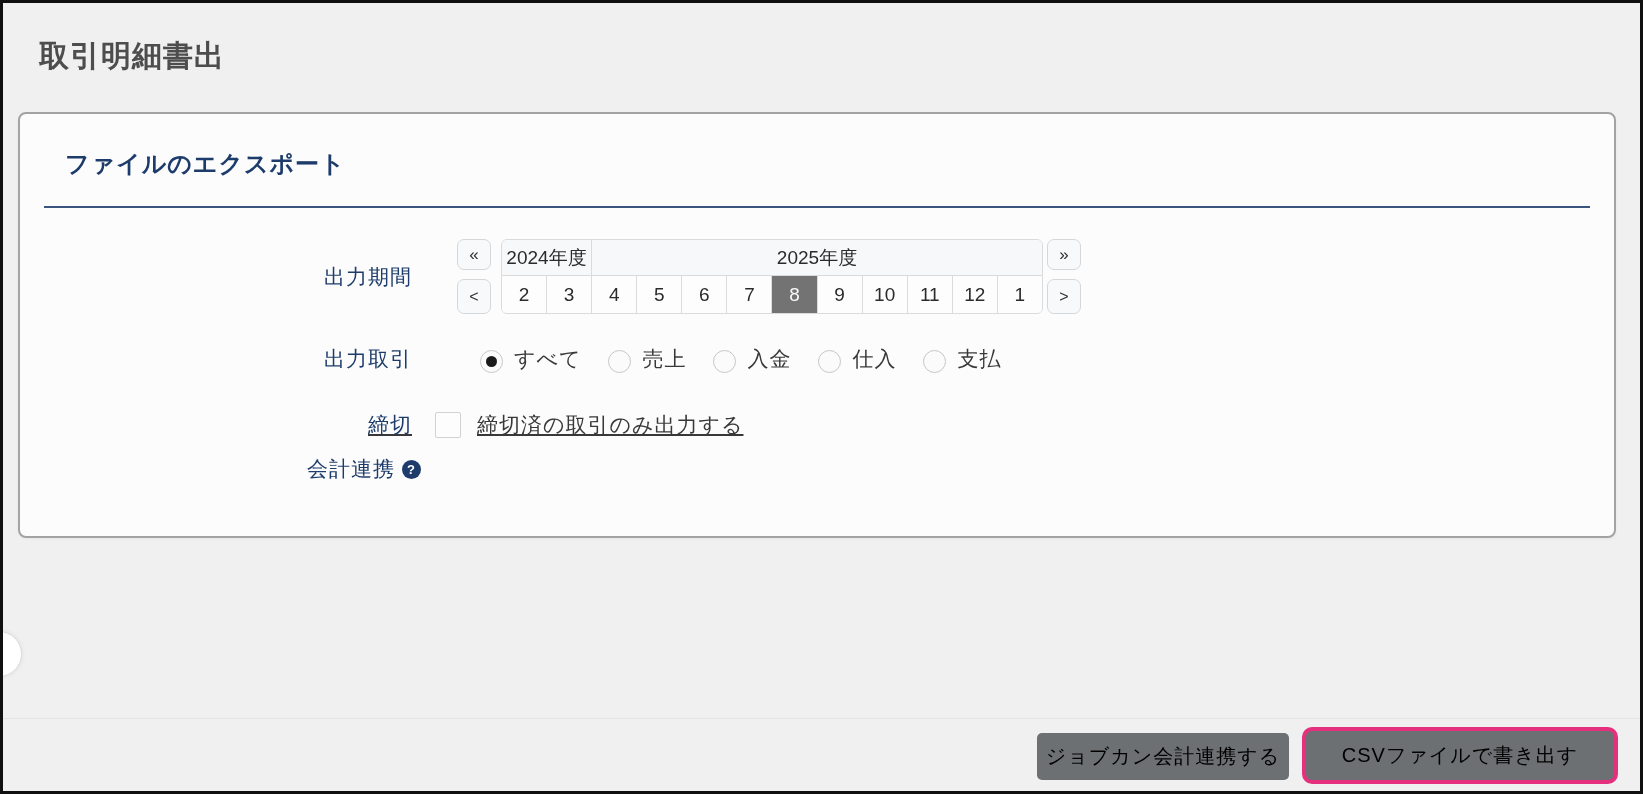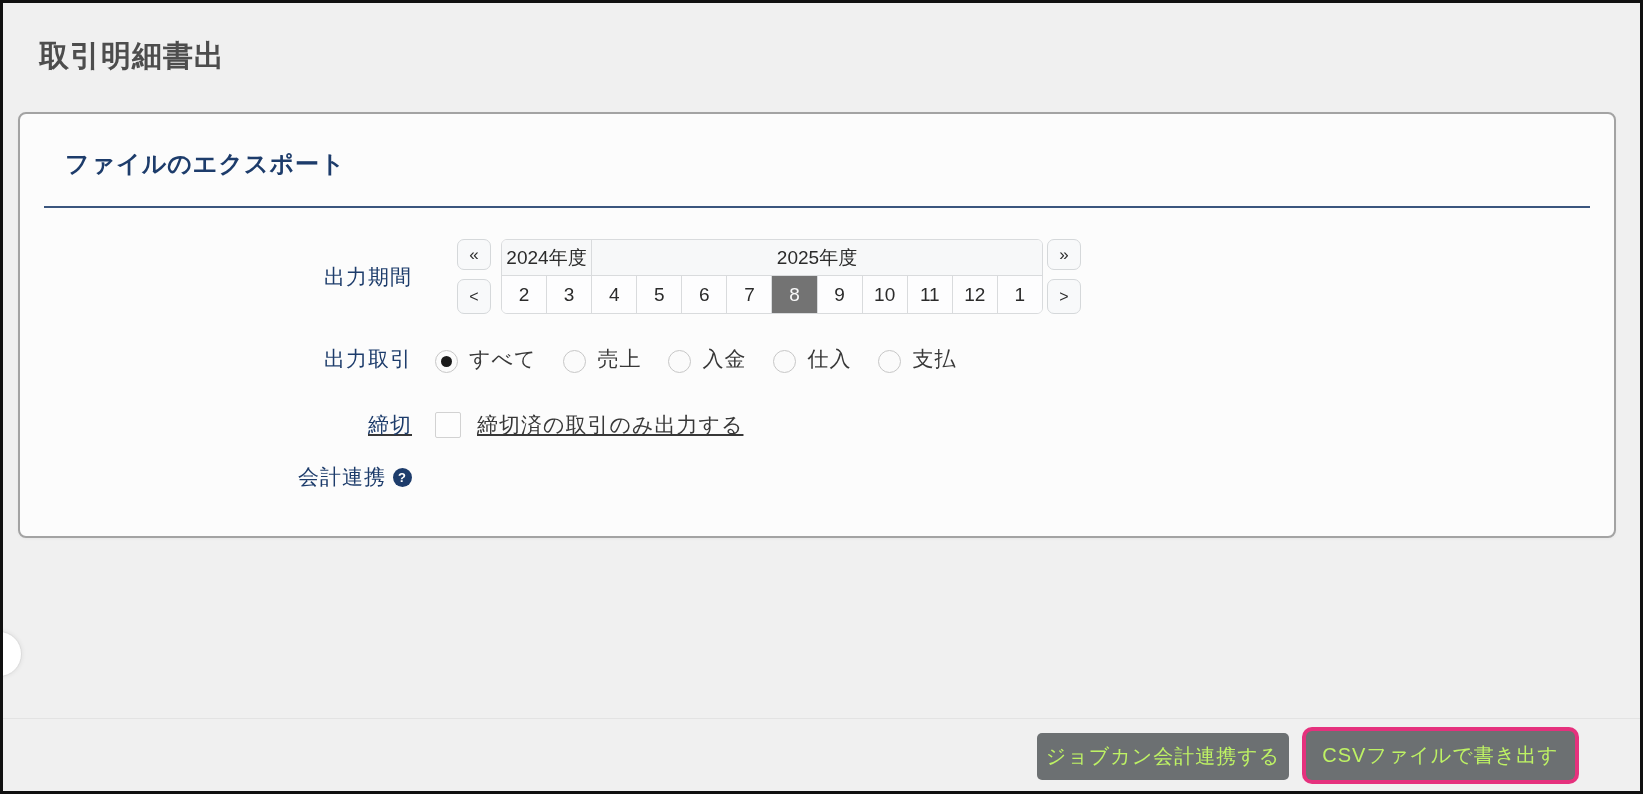--- a/index.html
+++ b/index.html
@@ -27,23 +27,23 @@
     position:absolute; left:45px; top:34px;
     font-size:24px; font-weight:600; color:#1d3c6b; letter-spacing:1px;
   }
   .card-underline {
     position:absolute; left:24px; right:24px; top:92px; height:0;
     border-top:2px solid #3b567e;
   }
 
   .form-row { position:absolute; left:0; right:0; display:flex; align-items:center; }
   .row-period { top:125px; height:75px; }
-  .row-transaction { top:231px; height:28px; }
+  .row-transaction { top:231px; height:28px;gap:45px; }
   .row-deadline { top:297px; height:28px;text-decoration:underline; }
-  .row-accounting { top:349px; height:28px; }
+  .row-accounting { top:341px; height:28px;padding-left:9px; }
 
   .form-label {
     width:392px; flex:0 0 392px; text-align:left;
     font-size:21px; color:#1d3c6b; letter-spacing:1px;
     display:flex; justify-content:flex-end; align-items:center; gap:7px;
   }
   .ctrl { margin-left:23px; display:flex; align-items:center; }
   .row-period .ctrl { margin-left:45px; align-items:stretch; }
 
   
@@ -106,26 +106,26 @@
   .side-handle {
     position:absolute; left:-24px; top:631px; width:46px; height:46px;
     border-radius:50%; background:#ffffff; border:1px solid #dcdcdc;
     box-shadow:0 0 5px rgba(0,0,0,0.08); cursor:pointer; z-index:5;
   }
 
   
   .footer-divider { position:absolute; left:0; right:0; top:718px; border-top:1px solid #e3e3e3; }
   .btn {
     position:absolute; display:flex; align-items:center; justify-content:center;
-    background:#6c7072; color:#bef264; border:none; border-radius:5px;
+    background:#6c7072; color:#000000; border:none; border-radius:5px;
     font-family:"Liberation Sans", sans-serif; font-size:20px; font-weight:500;
     letter-spacing:1px; cursor:pointer;
   }
   .btn-link { left:1037px; top:733px; width:252px; height:47px; }
-  .btn-csv  { left:1306px; top:731px; width:269px; height:49px; border-radius:6px;
+  .btn-csv  { left:1306px; top:731px; width:308px; height:49px; border-radius:6px;
               box-shadow:0 0 0 4px #e5317d; }
 </style>
 </head>
 <body>
 
 <div class="frame"></div>
 
 <h1 class="page-title">取引明細書出</h1>
 
 <div class="card">

